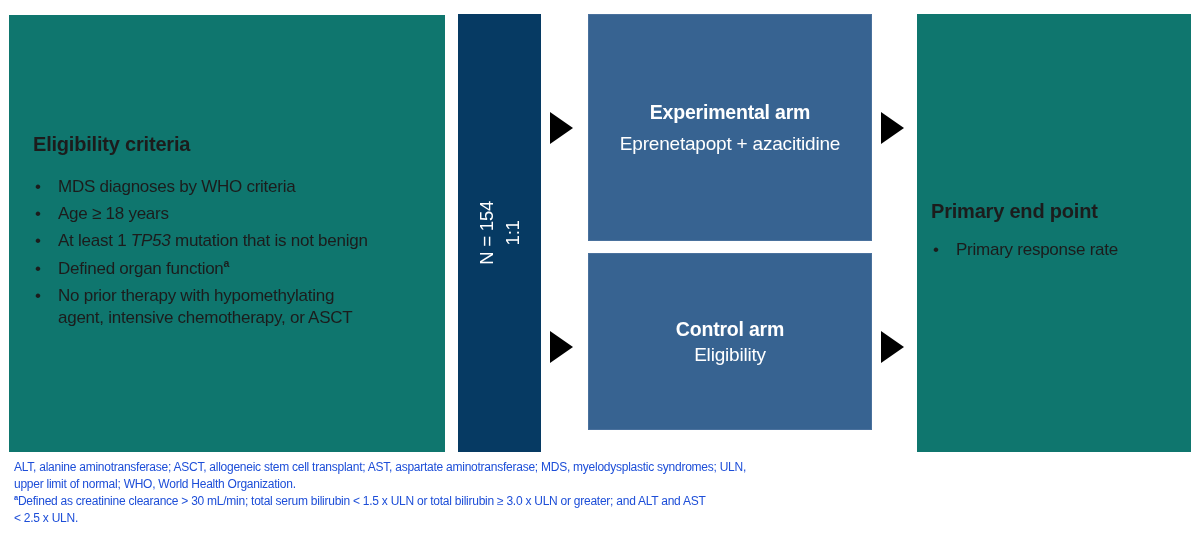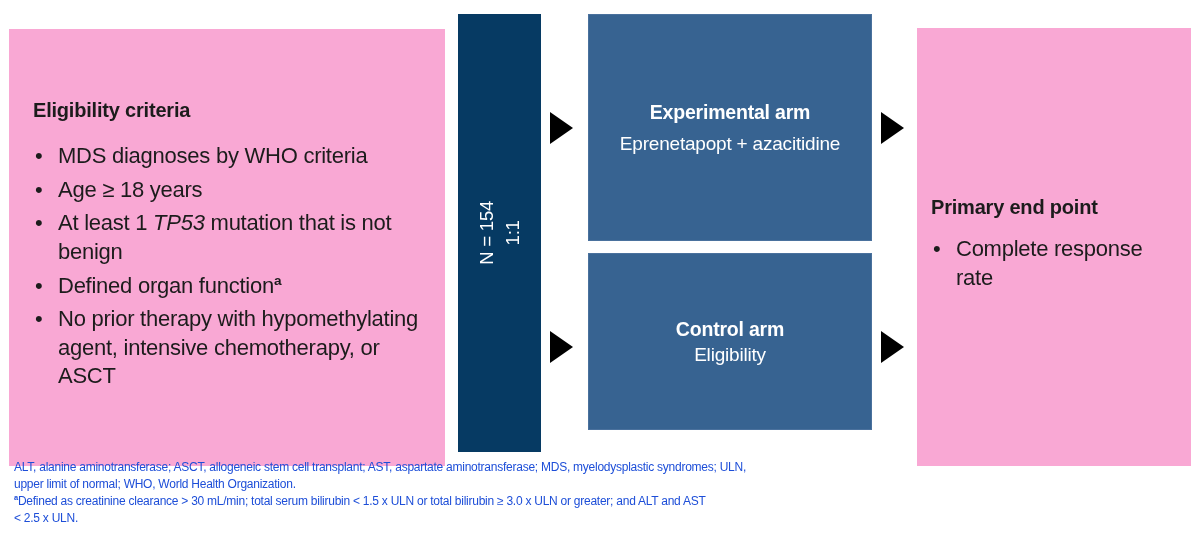--- a/index.html
+++ b/index.html
@@ -10,23 +10,22 @@
   body {
     width: 1200px;
     height: 560px;
     position: relative;
     font-family: "Liberation Sans", sans-serif;
     color: #1c1c1c;
     overflow: hidden;
   }
   .panel {
     position: absolute;
-    background: #f9a8d4;
+    background: #0f766e;
     box-sizing: border-box;
-    margin-top: 14px;
   }
   
   .eligibility-panel {
     left: 9px; top: 15px;
     width: 436px; height: 437px;
     display: flex;
     flex-direction: column;
     justify-content: center;
     padding-left: 24px;
     padding-right: 10px;
@@ -34,21 +33,21 @@
   .panel-title {
     font-size: 20px;
     font-weight: bold;
     margin: 0 0 20px 0;
     letter-spacing: -0.2px;
   }
   ul.bullet-list {
     margin: 0;
     padding: 0;
     list-style: none;
-    font-size: 22px;
+    font-size: 17px;
     letter-spacing: -0.25px;
   }
   ul.bullet-list li {
     position: relative;
     padding-left: 25px;
     margin-bottom: 5px;
     line-height: 1.3;
   }
   ul.bullet-list li::before {
     content: "\2022";
@@ -181,21 +180,21 @@
   <div class="arm-sub">Eligibility</div>
 </div>
 
 <div class="arrow top-right"></div>
 <div class="arrow bottom-right"></div>
 
 <div class="panel endpoint-panel">
   <h2 class="panel-title">Primary end point</h2>
   <ul class="bullet-list">
     <li>
-      <span>Complete response rate</span>
+      <span>Primary response rate</span>
     </li>
   </ul>
 </div>
 
 <div class="footnote">
   <p>
     <span>ALT, alanine aminotransferase; ASCT, allogeneic stem cell transplant; AST, aspartate aminotransferase; MDS, myelodysplastic syndromes; ULN,</span><br>
     <span>upper limit of normal; WHO, World Health Organization.</span>
   </p>
   <p>

